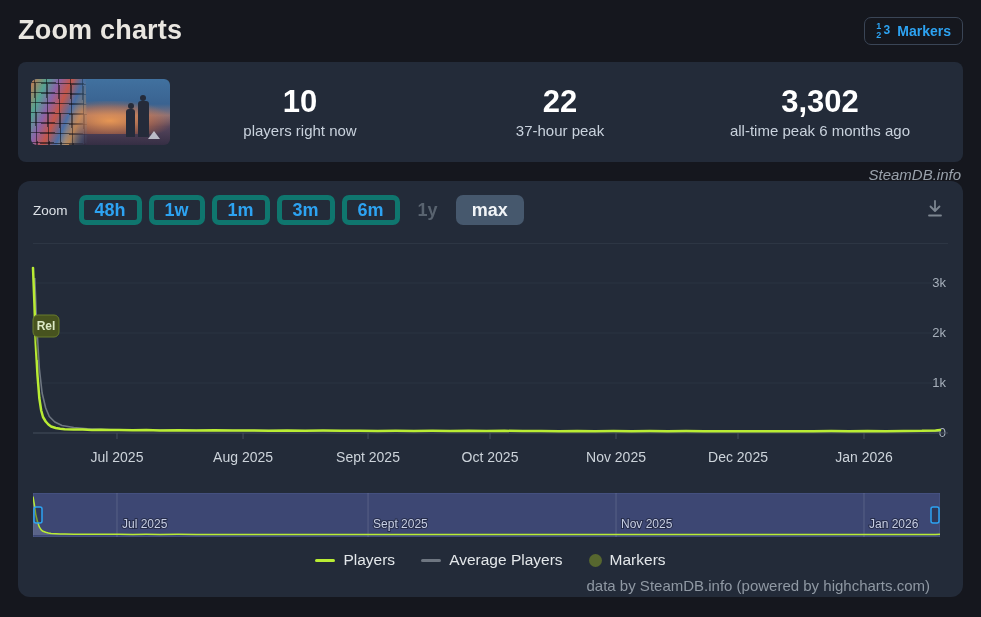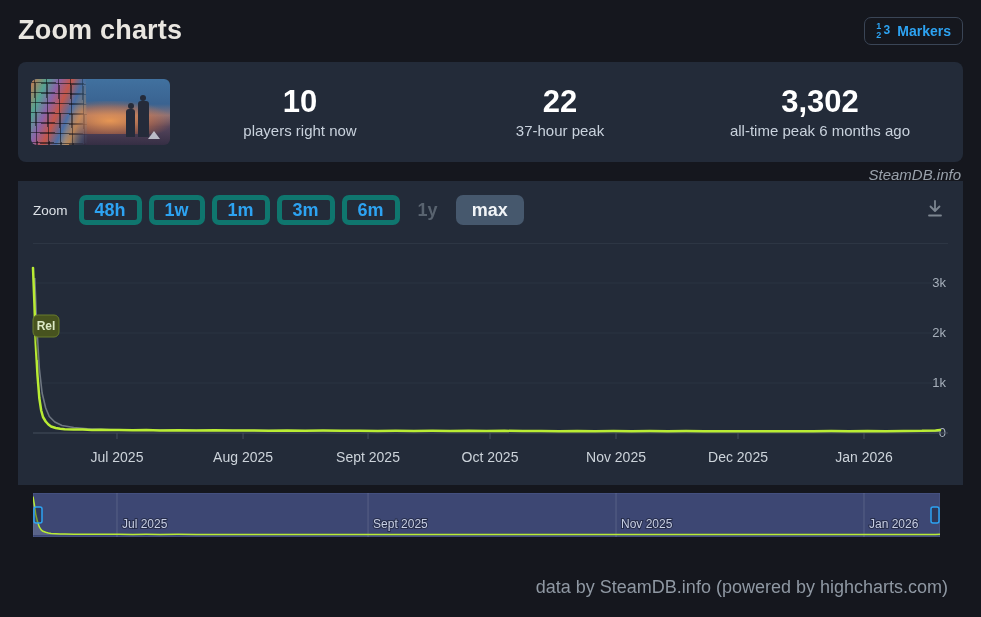--- a/index.html
+++ b/index.html
@@ -55,21 +55,21 @@
     border-bottom:8px solid rgba(215,220,228,.8); }
   .stat { flex:1; text-align:center; }
   .stat .num { font-size:31px; font-weight:700; color:#ffffff; line-height:1.1; }
   .stat .lbl { font-size:15px; color:#c9d2dd; margin-top:3px; }
 
   
   .watermark { height:14px; display:flex; align-items:center; justify-content:flex-end;
     padding:0 20px; color:#99a1ab; font-style:italic; font-size:15px; }
 
   
-  .chart-card { position:relative; margin:0 18px; height:304px; background:#232b39; border-radius:0; }
+  .chart-card { position:relative; margin:0 18px; height:416px; background:#232b39; border-radius:12px; }
   .toolbar { position:absolute; top:14px; left:15px; right:15px; display:flex; align-items:center; gap:7px; }
   .zoom-lab { color:#dce1e6; font-size:13.5px; margin-right:4px; }
   .zbtn { height:30px; min-width:46px; padding:0 11px; border:5px solid #0f766e; border-radius:7px;
     background:transparent; color:#2da3f2; font-weight:700; font-size:18px; cursor:pointer;
     font-family:"Liberation Sans",sans-serif; }
   .zbtn.disabled { border-color:transparent; color:#59636f; min-width:34px; padding:0 6px; }
   .zbtn.selected { border-color:transparent; background:#46586d; color:#f1f4f7; }
   .tb-spacer { flex:1; }
   .dl-btn { background:none; border:none; cursor:pointer; padding:2px; }
 
@@ -85,21 +85,21 @@
 
   .legend { position:absolute; top:370px; left:0; right:0; display:flex; justify-content:center;
     align-items:center; gap:26px; }
   .lg-item { display:flex; align-items:center; gap:8px; color:#e3e7ea; font-size:15.5px; cursor:pointer; }
   .sw-line { width:20px; height:3px; border-radius:2px; }
   .sw-circle { width:13px; height:13px; border-radius:50%; }
   .sw-players { background:#b9ec34; }
   .sw-avg { background:#6e7681; }
   .sw-markers { background:#57672f; }
 
-  .credits { position:absolute; right:15px; top:396px; color:#8f98a3; font-size:18px; cursor:pointer; }
+  .credits { position:absolute; right:33px; top:396px; color:#8f98a3; font-size:15px; cursor:pointer; }
 </style>
 </head>
 <body>
 
 <div class="header">
   <h1 class="page-title">Zoom charts</h1>
   <button class="compare-btn">
     <span class="cmp-icon">
       <i class="d1">1</i>
       <i class="d2">2</i>
@@ -193,15 +193,29 @@
       <line x1="583.0196000000001" x2="583.0196000000001" y1="0" y2="44" stroke="rgba(255,255,255,0.14)" stroke-width="1"></line>
       <text x="588.0196000000001" y="35" class="navlab">Nov 2025</text>
       <line x1="830.9934000000001" x2="830.9934000000001" y1="0" y2="44" stroke="rgba(255,255,255,0.14)" stroke-width="1"></line>
       <text x="835.9934000000001" y="35" class="navlab">Jan 2026</text>
       <polygon points="0.0,3.6 1.4,11.8 2.7,21.1 4.5,28.6 6.3,33.9 8.2,36.8 10.0,38.3 12.7,39.3 15.4,40.0 18.1,40.5 22.7,40.8 27.2,41.0 31.7,41.1 40.8,41.2 49.9,41.2 59.0,41.3 68.0,41.2 77.1,41.3 86.2,41.3 99.8,41.4 113.4,41.3 127.0,41.4 145.1,41.3 163.3,41.4 181.4,41.4 199.5,41.4 217.7,41.4 235.8,41.5 254.0,41.4 272.1,41.5 290.2,41.4 308.4,41.5 326.5,41.5 344.7,41.5 362.8,41.5 380.9,41.5 399.1,41.5 417.2,41.5 435.4,41.5 453.5,41.5 471.6,41.5 489.8,41.6 507.9,41.5 526.1,41.6 544.2,41.5 562.3,41.6 580.5,41.5 598.6,41.6 616.8,41.5 634.9,41.6 653.0,41.6 671.2,41.6 689.3,41.6 707.5,41.6 725.6,41.6 743.7,41.6 761.9,41.6 780.0,41.6 798.2,41.6 816.3,41.6 834.4,41.5 852.6,41.6 870.7,41.5 888.9,41.5 902.5,41.4 907.0,41.3 907,42 0,42" fill="rgba(165,175,190,0.28)"></polygon>
       <polyline points="0.0,3.6 1.4,11.8 2.7,21.1 4.5,28.6 6.3,33.9 8.2,36.8 10.0,38.3 12.7,39.3 15.4,40.0 18.1,40.5 22.7,40.8 27.2,41.0 31.7,41.1 40.8,41.2 49.9,41.2 59.0,41.3 68.0,41.2 77.1,41.3 86.2,41.3 99.8,41.4 113.4,41.3 127.0,41.4 145.1,41.3 163.3,41.4 181.4,41.4 199.5,41.4 217.7,41.4 235.8,41.5 254.0,41.4 272.1,41.5 290.2,41.4 308.4,41.5 326.5,41.5 344.7,41.5 362.8,41.5 380.9,41.5 399.1,41.5 417.2,41.5 435.4,41.5 453.5,41.5 471.6,41.5 489.8,41.6 507.9,41.5 526.1,41.6 544.2,41.5 562.3,41.6 580.5,41.5 598.6,41.6 616.8,41.5 634.9,41.6 653.0,41.6 671.2,41.6 689.3,41.6 707.5,41.6 725.6,41.6 743.7,41.6 761.9,41.6 780.0,41.6 798.2,41.6 816.3,41.6 834.4,41.5 852.6,41.6 870.7,41.5 888.9,41.5 902.5,41.4 907.0,41.3" fill="none" stroke="#b9ec34" stroke-width="1.5" stroke-linejoin="round"></polyline>
       <rect x="1" y="14" width="8" height="16" rx="2" fill="rgba(20,26,36,0.35)" stroke="#2da3f2" stroke-width="1.5"></rect>
       <rect x="898" y="14" width="8" height="16" rx="2" fill="rgba(20,26,36,0.35)" stroke="#2da3f2" stroke-width="1.5"></rect>
     </svg>
 
+  <div class="legend">
+    <div class="lg-item">
+      <span class="sw-line sw-players"></span>
+      <span>Players</span>
+    </div>
+    <div class="lg-item">
+      <span class="sw-line sw-avg"></span>
+      <span>Average Players</span>
+    </div>
+    <div class="lg-item">
+      <span class="sw-circle sw-markers"></span>
+      <span>Markers</span>
+    </div>
+  </div>
 
   <div class="credits">data by SteamDB.info (powered by highcharts.com)</div>
 </div>
 
 </body></html>

